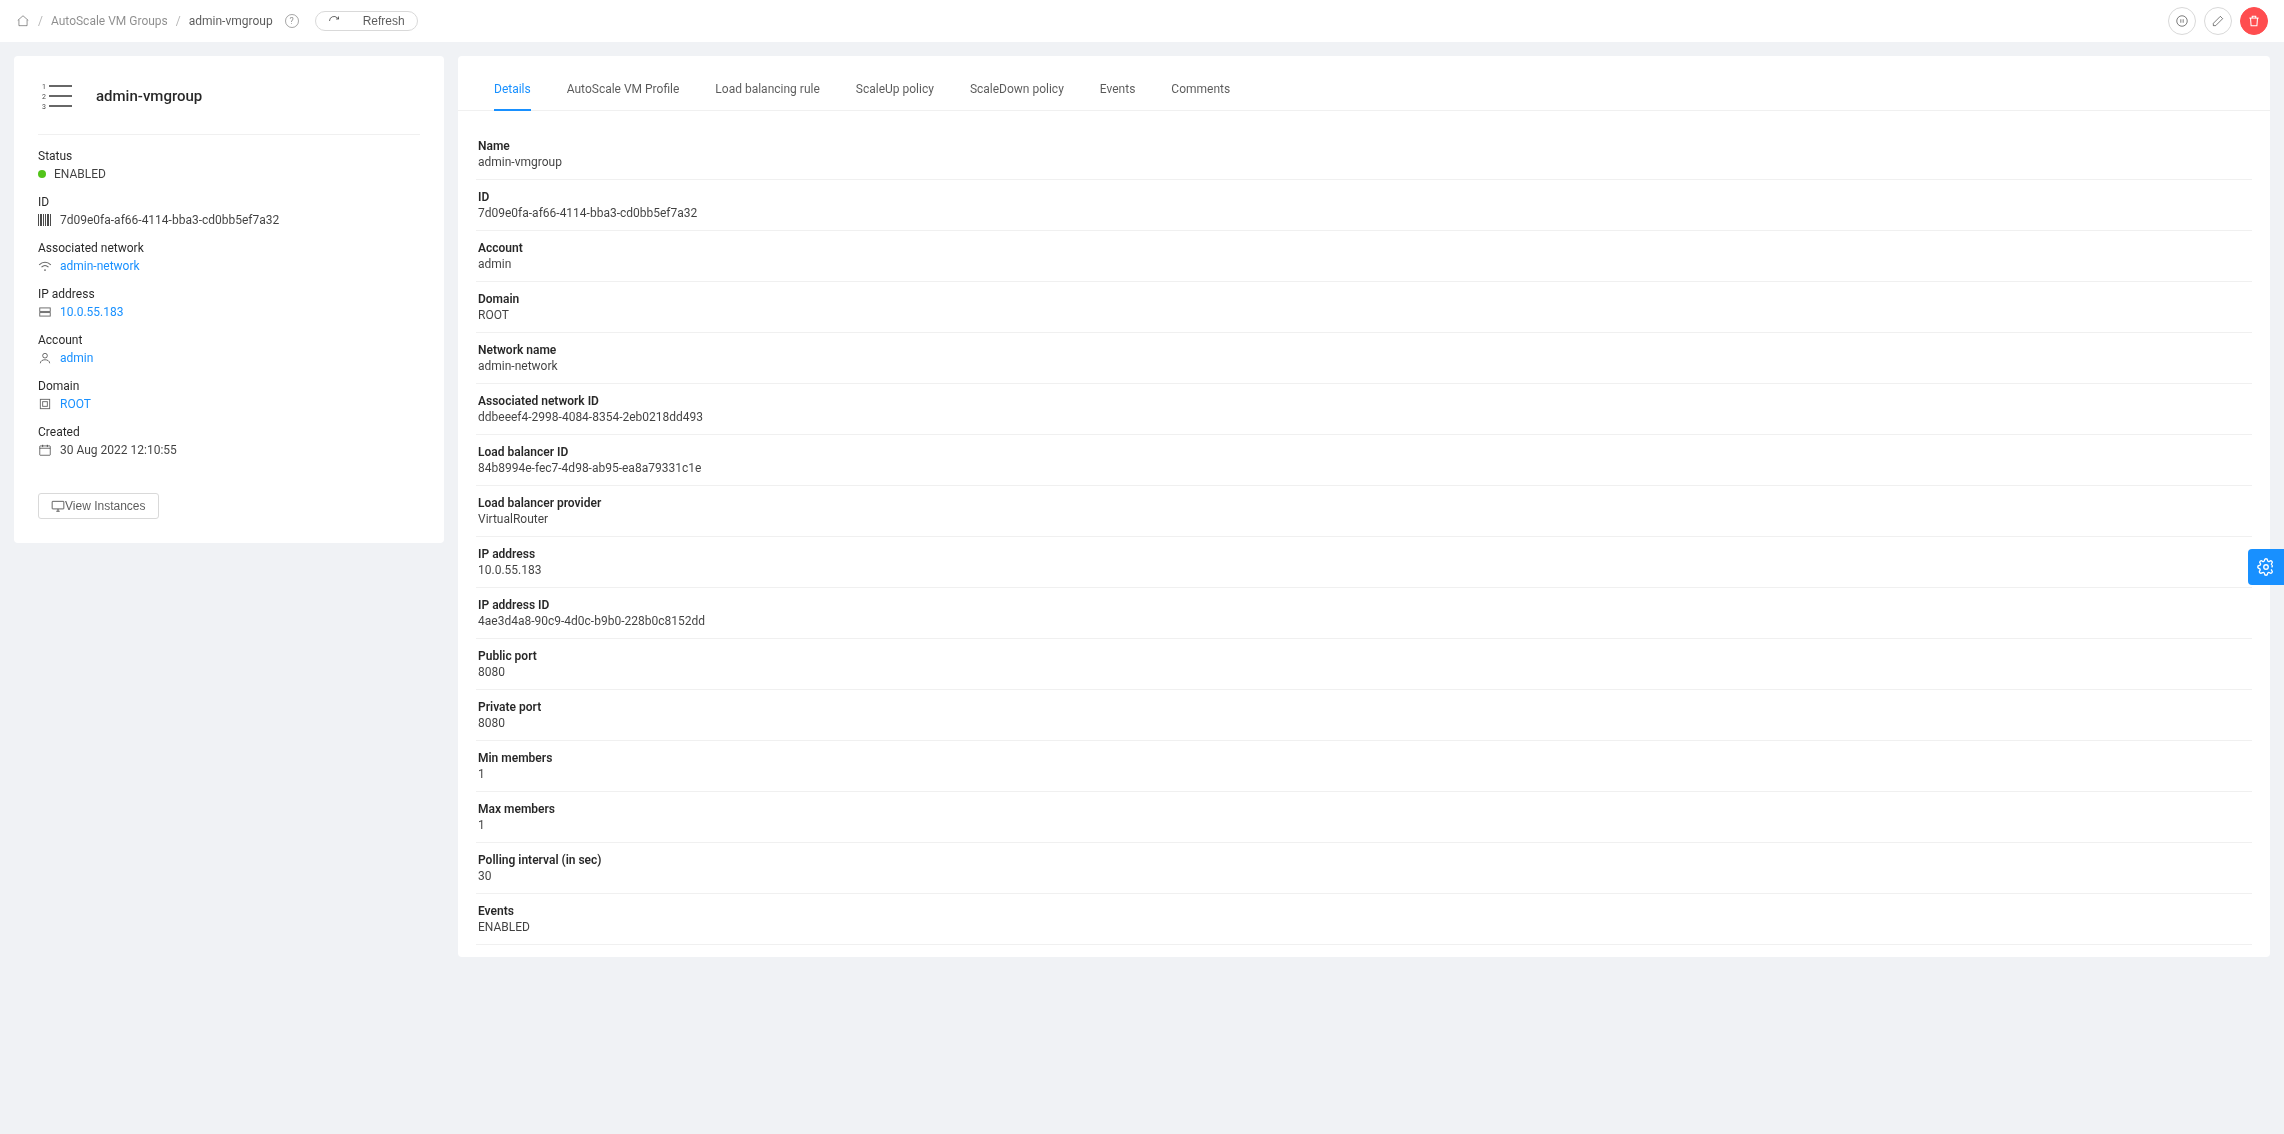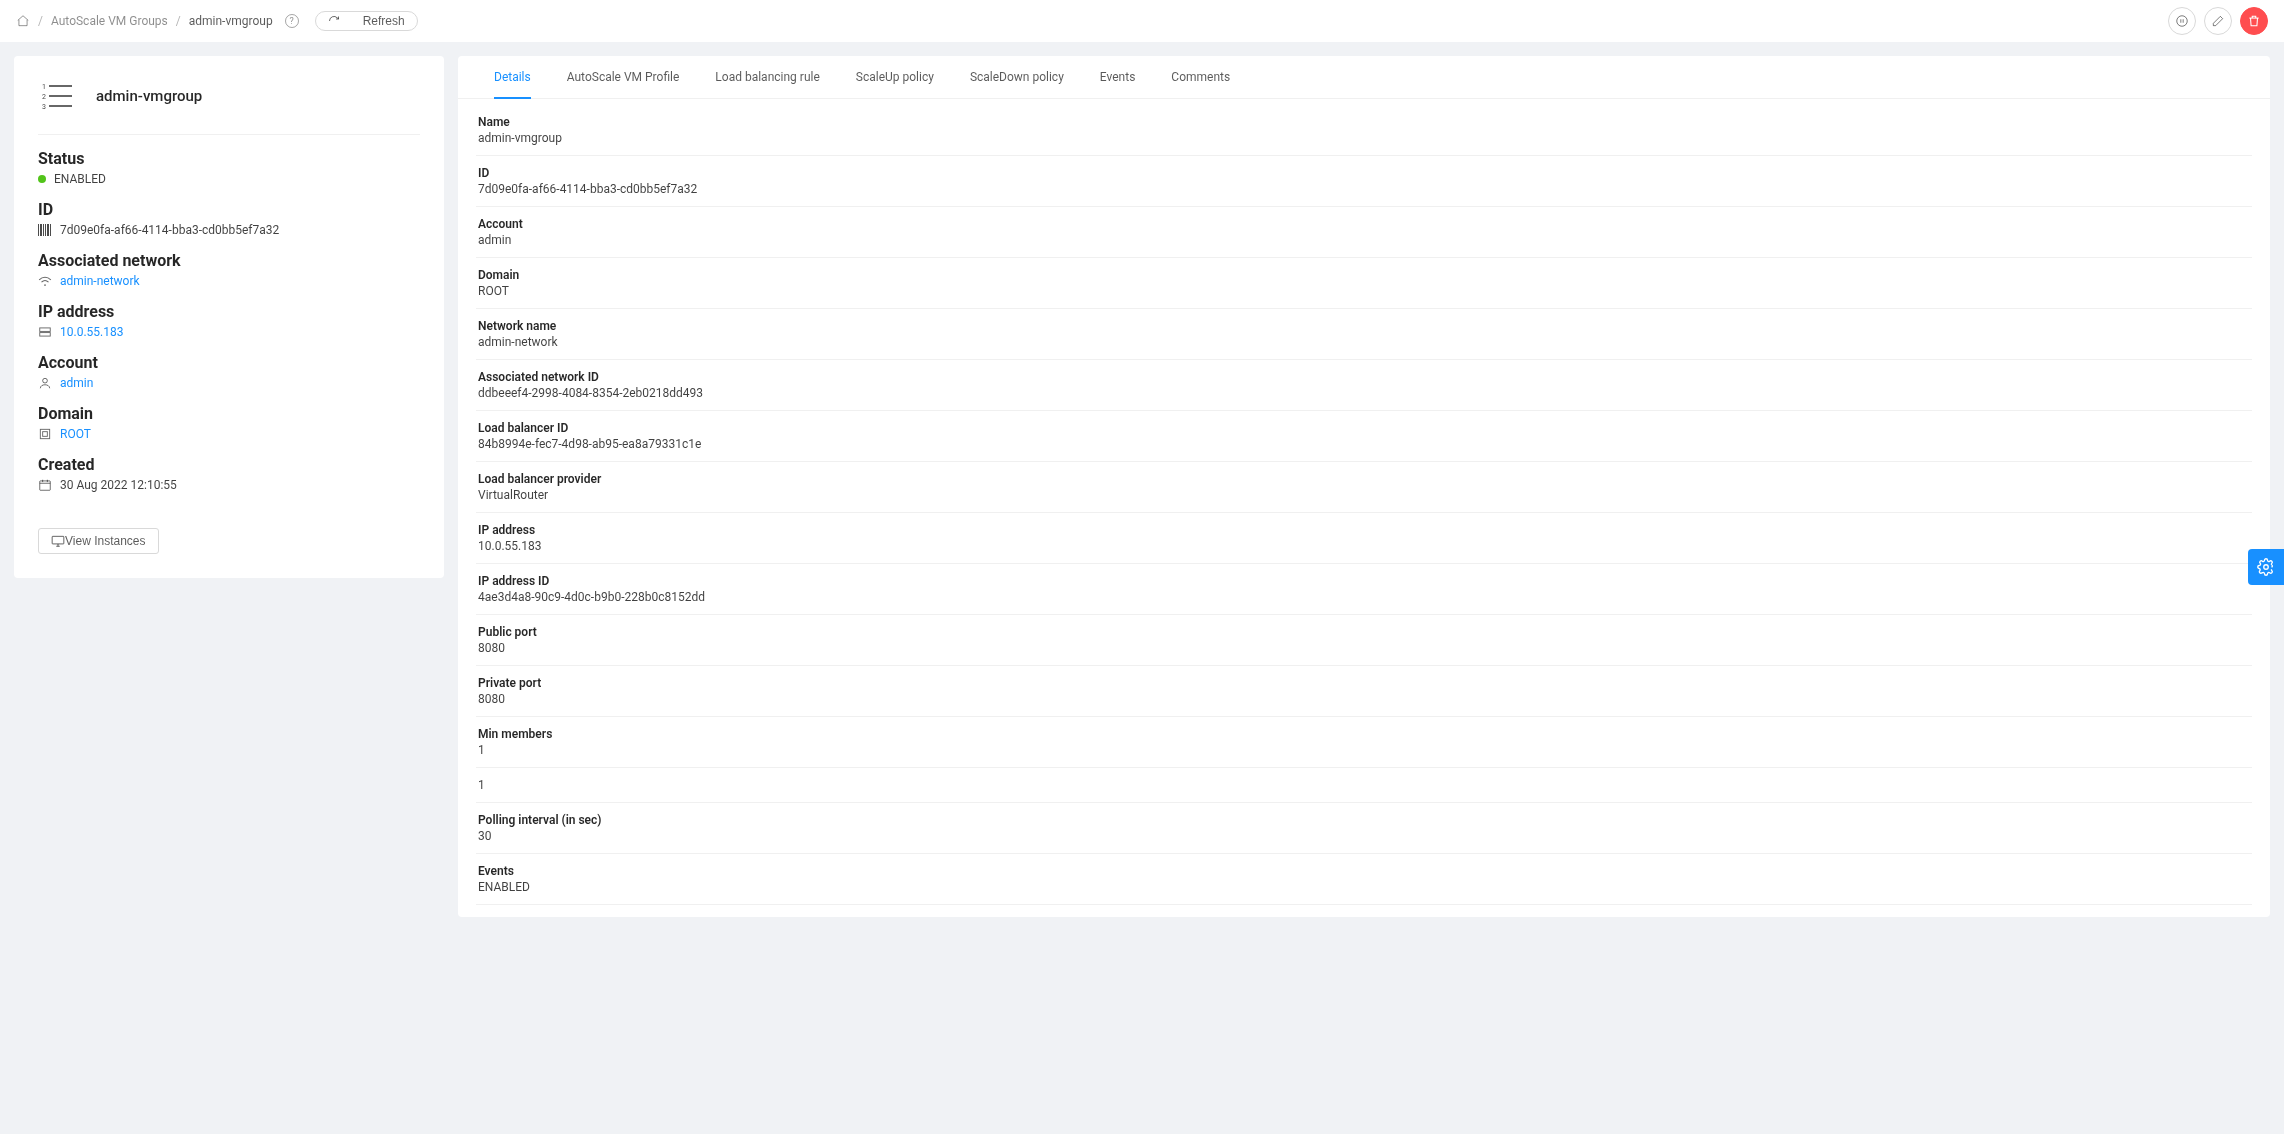--- a/index.html
+++ b/index.html
@@ -82,38 +82,38 @@
     border-bottom: 1px solid #f0f0f0;
     margin-bottom: 14px;
   }
   .side-header .icon-wrap {
     width: 40px; height: 40px; display:flex; align-items:center; justify-content:center;
   }
   .side-header h2 {
     font-size: 15px; font-weight: 500; color: rgba(0,0,0,0.85);
   }
   .side-block { margin-bottom: 14px; }
-  .side-label { font-weight: 700; font-size: 16px; color: rgba(0,0,0,0.85); margin-bottom: 4px; }
+  .side-label { font-weight: 400; font-size: 12px; color: rgba(0,0,0,0.85); margin-bottom: 4px; }
   .side-value { display:flex; align-items:center; gap:8px; font-size:12px; color: rgba(0,0,0,0.75); }
   .side-value .link { color:#1890ff; cursor:pointer; }
   .status-dot { width:8px; height:8px; background:#52c41a; border-radius:50%; display:inline-block; }
   .view-btn {
     margin-top: 22px;
     display:inline-flex; align-items:center; 
     border:1px solid #d9d9d9; background:#fff; border-radius:3px;
     padding:5px 12px; cursor:pointer; color: rgba(0,0,0,0.65); font-size:12px;
   }
   .main-card {
     flex: 1;
     padding: 0 18px 12px;
   }
   .tabs {
     display: flex;
     border-bottom: 1px solid #f0f0f0;
-    margin: 0 -18px;
+    margin: 12px -18px;
     padding: 0 18px;
   }
   .tab {
     padding: 14px 18px;
     color: rgba(0,0,0,0.65);
     cursor: pointer;
     font-size: 12px;
     position: relative;
   }
   .tab.active {
@@ -350,20 +350,21 @@
         </div>
         <div class="detail-row">
           <div class="detail-label">Private port</div>
           <div class="detail-value">8080</div>
         </div>
         <div class="detail-row">
           <div class="detail-label">Min members</div>
           <div class="detail-value">1</div>
         </div>
         <div class="detail-row">
+          <div class="detail-label">Max members</div>
           <div class="detail-value">1</div>
         </div>
         <div class="detail-row">
           <div class="detail-label">Polling interval (in sec)</div>
           <div class="detail-value">30</div>
         </div>
         <div class="detail-row">
           <div class="detail-label">Events</div>
           <div class="detail-value">ENABLED</div>
         </div>

